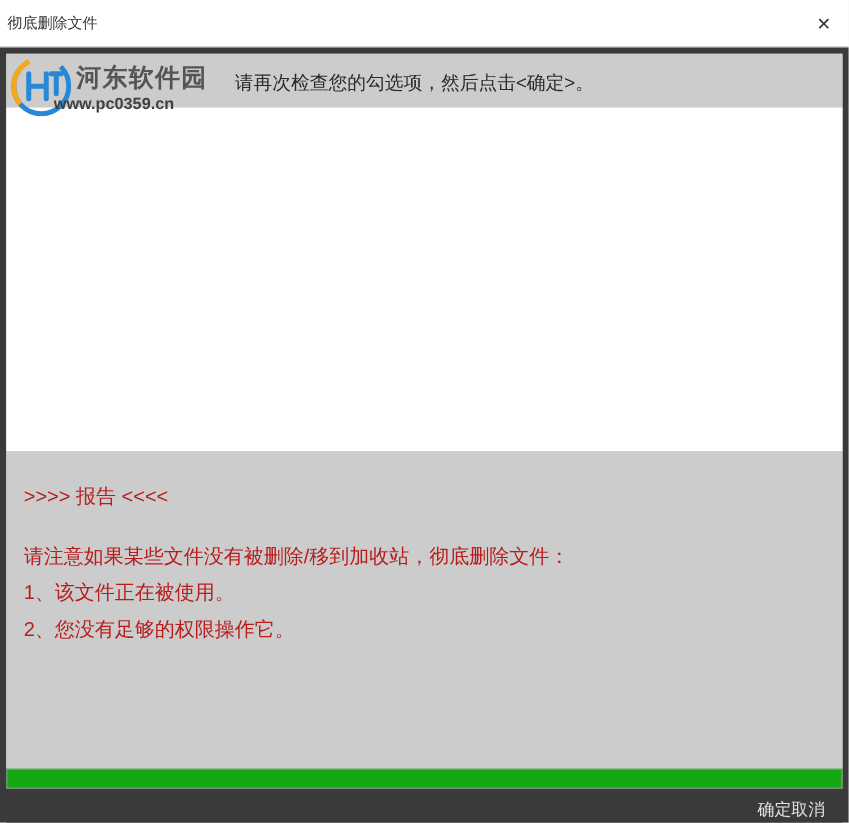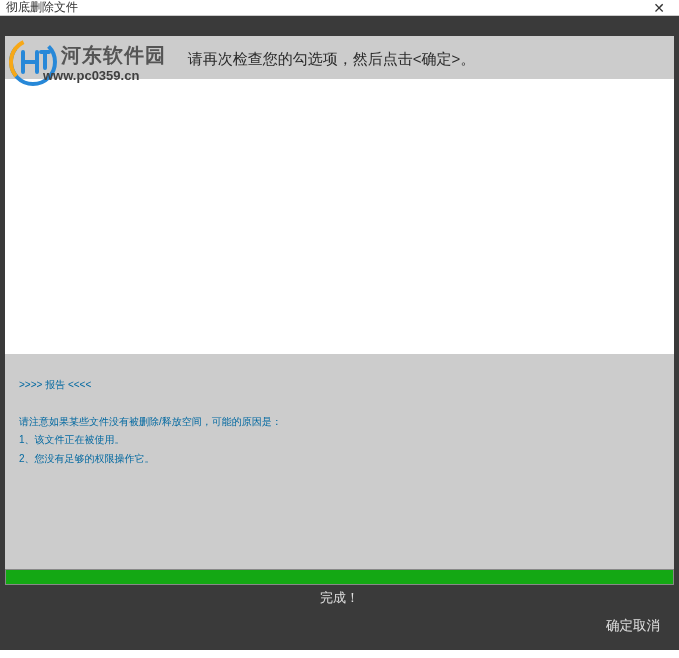--- a/index.html
+++ b/index.html
@@ -8,21 +8,21 @@
       box-sizing: border-box;
     }
     body {
       font-family: "Microsoft YaHei", "SimSun", sans-serif;
       width: 679px;
       height: 658px;
       background: #fff;
       overflow: hidden;
     }
     .titlebar {
-      height: 16px;
+      height: 38px;
       background: #fff;
       border-bottom: 1px solid #ccc;
       display: flex;
       align-items: center;
       justify-content: space-between;
       padding: 0 0 0 6px;
     }
     .titlebar-text {
       font-size: 12px;
       color: #333;
@@ -43,21 +43,20 @@
       height: calc(100% - 24px);
       display: flex;
       flex-direction: column;
     }
     .content-area {
       background: #cccccc;
       flex: 1;
       display: flex;
       flex-direction: column;
       position: relative;
-      margin-top: 15px;
     }
     .watermark-logo {
       position: absolute;
       top: 2px;
       left: 4px;
       z-index: 10;
     }
     .logo-svg {
       width: 48px;
       height: 48px;
@@ -89,22 +88,22 @@
       background: #cccccc;
     }
     .white-panel {
       background: #fff;
       height: 275px;
       margin: 0;
     }
     .report-section {
       background: #cccccc;
       padding: 22px 10px 14px 14px;
-      font-size: 10px;
-      color: #0369a1;
+      font-size: 16px;
+      color: #b91c1c;
       line-height: 1.85;
       flex: 1;
     }
     .report-header {
       margin-bottom: 18px;
     }
     .report-stats {
       margin-bottom: 18px;
     }
     .progress-bar {
@@ -158,28 +157,27 @@
     <div class="watermark-text1">河东软件园</div>
     <div class="watermark-text2">www.pc0359.cn</div>
 
     <div class="header-text">请再次检查您的勾选项，然后点击&lt;确定&gt;。</div>
 
     <div class="white-panel"></div>
 
     <div class="report-section">
       <div class="report-header">&gt;&gt;&gt;&gt; 报告 &lt;&lt;&lt;&lt;</div>
       <div>
-        <div>请注意如果某些文件没有被删除/释放空间，可能的原因是：</div>
+        <div>请注意如果某些文件没有被删除/移到加收站，彻底删除文件：</div>
         <div>1、该文件正在被使用。</div>
         <div>2、您没有足够的权限操作它。</div>
       </div>
     </div>
 
     <div class="progress-bar"></div>
   </div>
 
-  <div class="progress-label">完成！</div>
 
   <div class="button-bar">
     <button class="btn">确定</button>
     <button class="btn">取消</button>
   </div>
 </div>
 
 </body></html>

